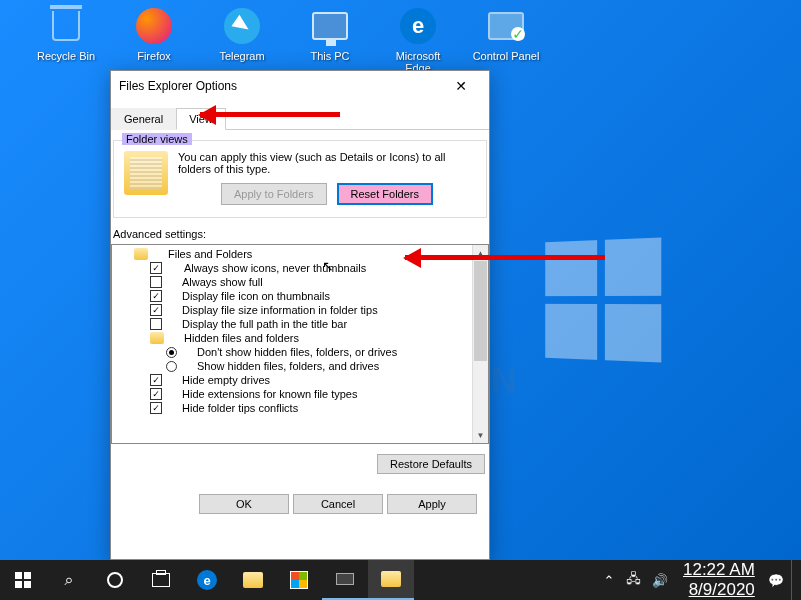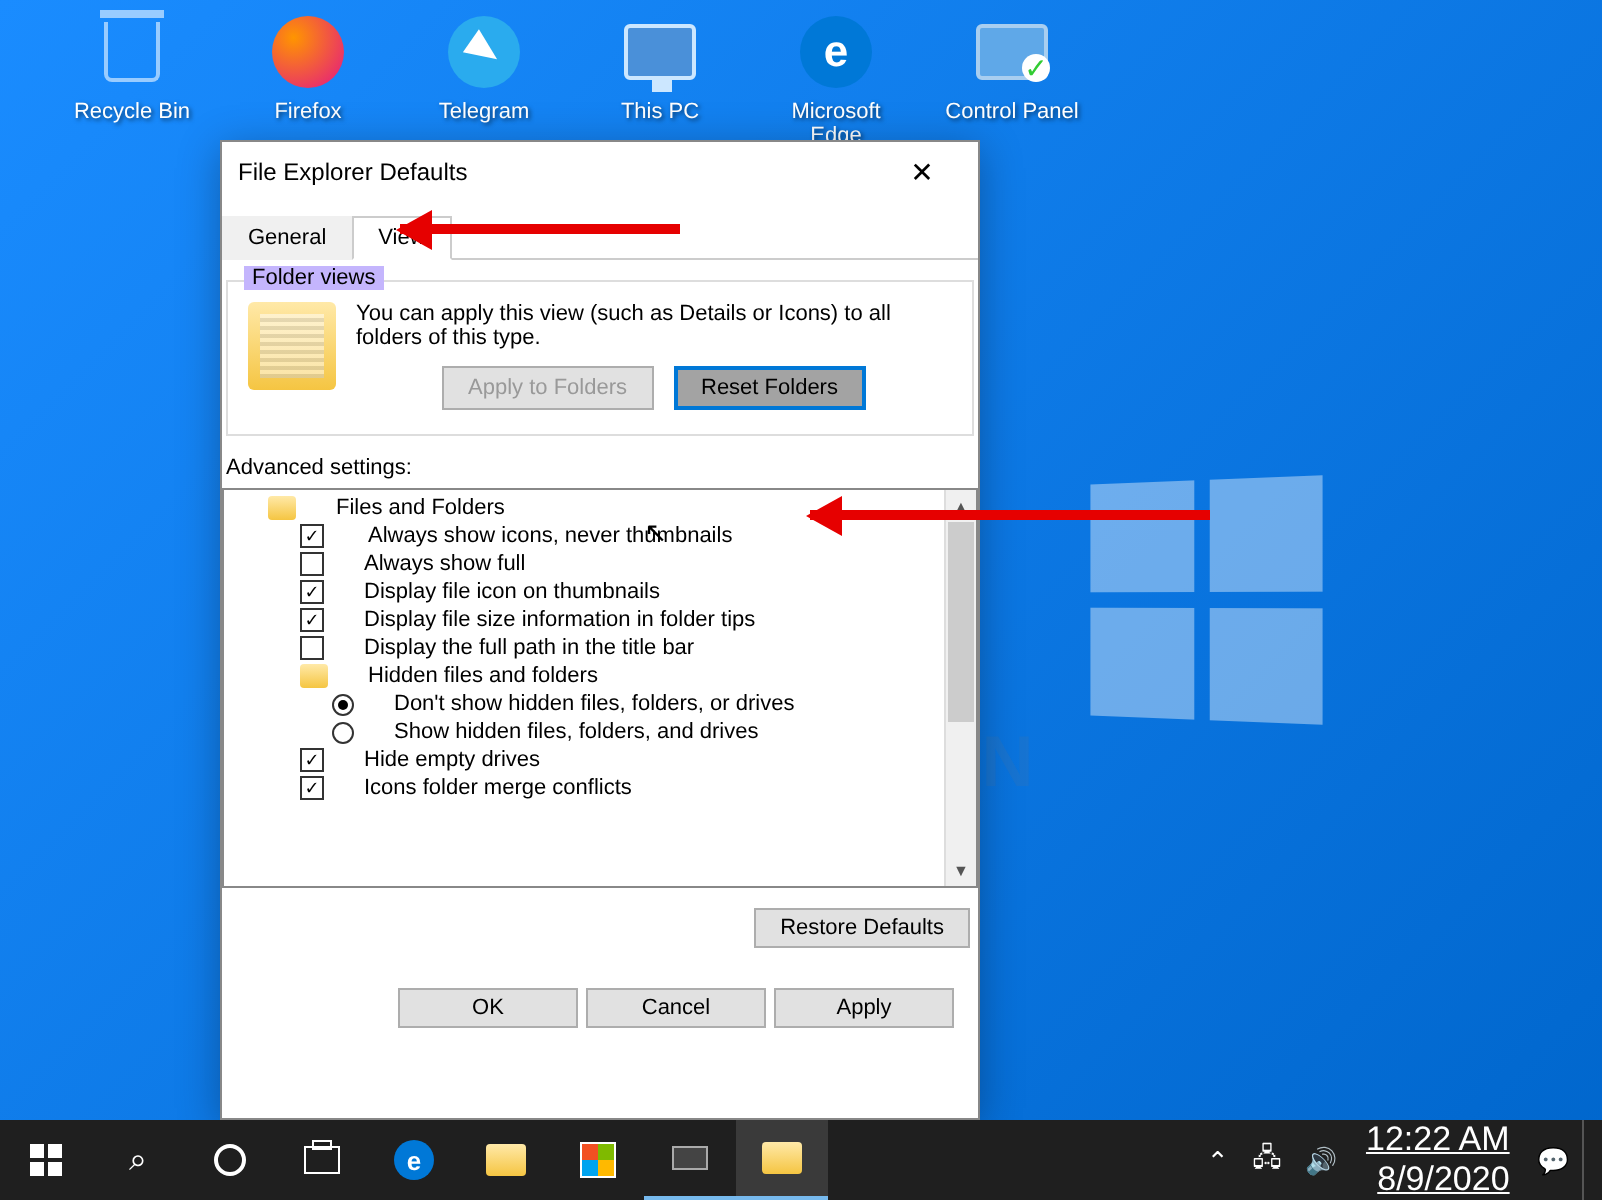--- a/index.html
+++ b/index.html
@@ -33,21 +33,21 @@
 .tab.active { background: #fff; border: 1px solid #ccc; border-bottom-color: #fff; }
 .group { border: 1px solid #ddd; margin: 10px 2px; padding: 10px 10px 12px; position: relative; font-size: 11px; }
 .group-label { position: absolute; top: -8px; left: 8px; background: #c4b5fd; padding: 0 4px; font-size: 11px; }
 .folder-views { display: flex; gap: 10px; align-items: flex-start; }
 .fv-icon { width: 44px; height: 44px; background: linear-gradient(#ffe9a8, #f5c542); border-radius: 3px; position: relative; flex-shrink: 0; }
 .fv-icon::after { content: ""; position: absolute; inset: 6px; background: repeating-linear-gradient(#fff, #fff 2px, #ccc 2px, #ccc 4px); opacity: 0.5; }
 .fv-text { flex: 1; }
 .fv-btns { display: flex; gap: 10px; margin-top: 8px; justify-content: center; }
 .btn { font-size: 11px; padding: 3px 12px; border: 1px solid #adadad; background: #e1e1e1; cursor: pointer; min-width: 90px; }
 .btn:disabled { color: #999; text-align: center; }
-.btn-accent { border: 2px solid #0078d7; background: #a3a3a3; }
+.btn-accent { border: 2px solid #0078d7; background: #f9a8d4; }
 .section-label { font-size: 11px; margin: 6px 2px 4px; }
 .tree { border: 1px solid #888; height: 200px; overflow-y: auto; font-size: 11px; background: #fff; position: relative; }
 .tree-inner { padding: 2px; }
 .tree-item { display: flex; align-items: center; gap: 20px; padding: 1px 0 1px 4px; white-space: nowrap; }
 .tree-item.l1 { padding-left: 20px; }
 .tree-item.l2 { padding-left: 36px; }
 .tree-item.l3 { padding-left: 52px; }
 .chk { width: 12px; height: 12px; border: 1px solid #333; display: inline-flex; align-items: center; justify-content: center; font-size: 9px; flex-shrink: 0; }
 .chk.checked::after { content: "✓"; color: #000; }
 .radio { width: 11px; height: 11px; border: 1px solid #333; border-radius: 50%; display: inline-flex; align-items: center; justify-content: center; flex-shrink: 0; }
@@ -138,21 +138,21 @@
           <div class="ico-cpanel"></div>
         </div>
         <span>Control Panel</span>
       </div>
   </div>
 
   <div class="watermark">MOBIGYAAN</div>
 
   <div class="dialog">
     <div class="dlg-title">
-      <span>File Explorer Defaults</span>
+      <span>Files Explorer Options</span>
       <div class="dlg-close">
           <span>✕</span>
         </div>
     </div>
     <div class="dlg-body">
       <div class="tabs">
         <div class="tab">General</div>
         <div class="tab active">View</div>
         <div class="tab" style="visibility:hidden">Search</div>
       </div>
@@ -209,21 +209,25 @@
           <div class="tree-item l3">
               <span class="radio"></span>
               <span>Show hidden files, folders, and drives</span>
             </div>
           <div class="tree-item l2">
               <span class="chk checked"></span>
               <span>Hide empty drives</span>
             </div>
           <div class="tree-item l2">
               <span class="chk checked"></span>
-              <span>Icons folder merge conflicts</span>
+              <span>Hide extensions for known file types</span>
+            </div>
+          <div class="tree-item l2">
+              <span class="chk checked"></span>
+              <span>Hide folder tips conflicts</span>
             </div>
         </div>
         <div class="scrollbar-fake">
           <div class="scroll-up">▲</div>
           <div class="scroll-thumb"></div>
           <div class="scroll-down" style="position:absolute;bottom:0;width:100%">▼</div>
         </div>
       </div>
 
       <div class="defaults-row">

